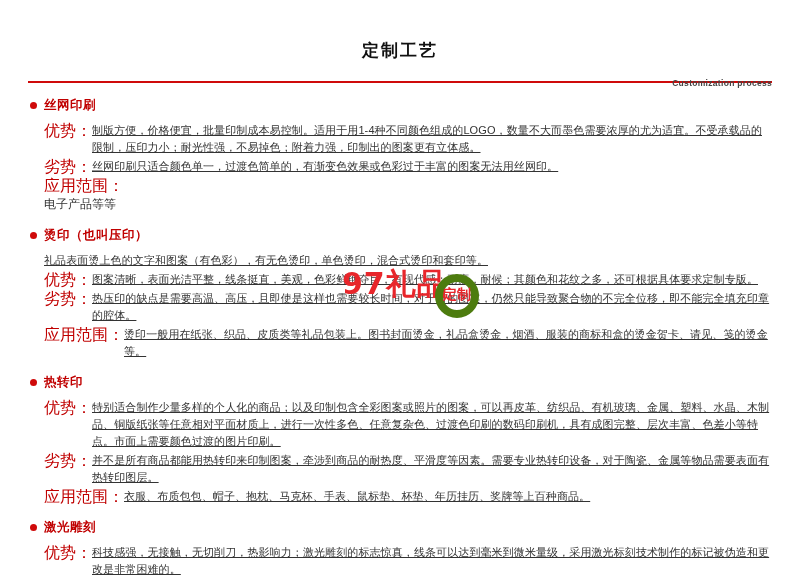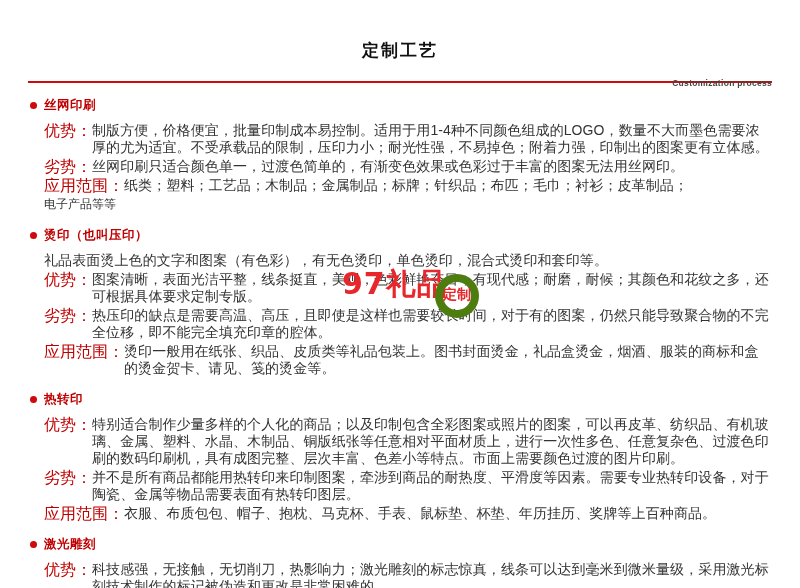--- a/index.html
+++ b/index.html
@@ -83,24 +83,25 @@
     padding-left: 16px;
   }
   .para-label {
     font-size: 16px;
     line-height: 17px;
     color: #c00000;
     white-space: nowrap;
     flex: 0 0 auto;
   }
   .para-body {
-    font-size: 14px;
+    font-size: 11px;
     line-height: 17px;
     color: #333333;
     letter-spacing: 0.1px;
+    text-decoration: underline;
   }
   .para-extra {
     font-size: 12px;
     line-height: 17px;
     color: #333333;
     padding-left: 16px;
     margin: 0 0 2px 0;
   }
   
   .watermark {
@@ -165,21 +166,20 @@
         <div class="para">
           <span class="para-label">优势：</span>
           <span class="para-body">制版方便，价格便宜，批量印制成本易控制。适用于用1-4种不同颜色组成的LOGO，数量不大而墨色需要浓厚的尤为适宜。不受承载品的限制，压印力小；耐光性强，不易掉色；附着力强，印制出的图案更有立体感。</span>
         </div>
         <div class="para">
           <span class="para-label">劣势：</span>
           <span class="para-body">丝网印刷只适合颜色单一，过渡色简单的，有渐变色效果或色彩过于丰富的图案无法用丝网印。</span>
         </div>
         <div class="para">
           <span class="para-label">应用范围：</span>
-          <span class="para-body">纸类；塑料；工艺品；木制品；金属制品；标牌；针织品；布匹；毛巾；衬衫；皮革制品；</span>
         </div>
         <div class="para-extra">电子产品等等</div>
       </div>
       <div class="section">
         <div class="sec-head">
           <span class="bullet"></span>
           <span class="sec-title">烫印（也叫压印）</span>
         </div>
         <div class="para">
           <span class="para-body">礼品表面烫上色的文字和图案（有色彩），有无色烫印，单色烫印，混合式烫印和套印等。</span>

